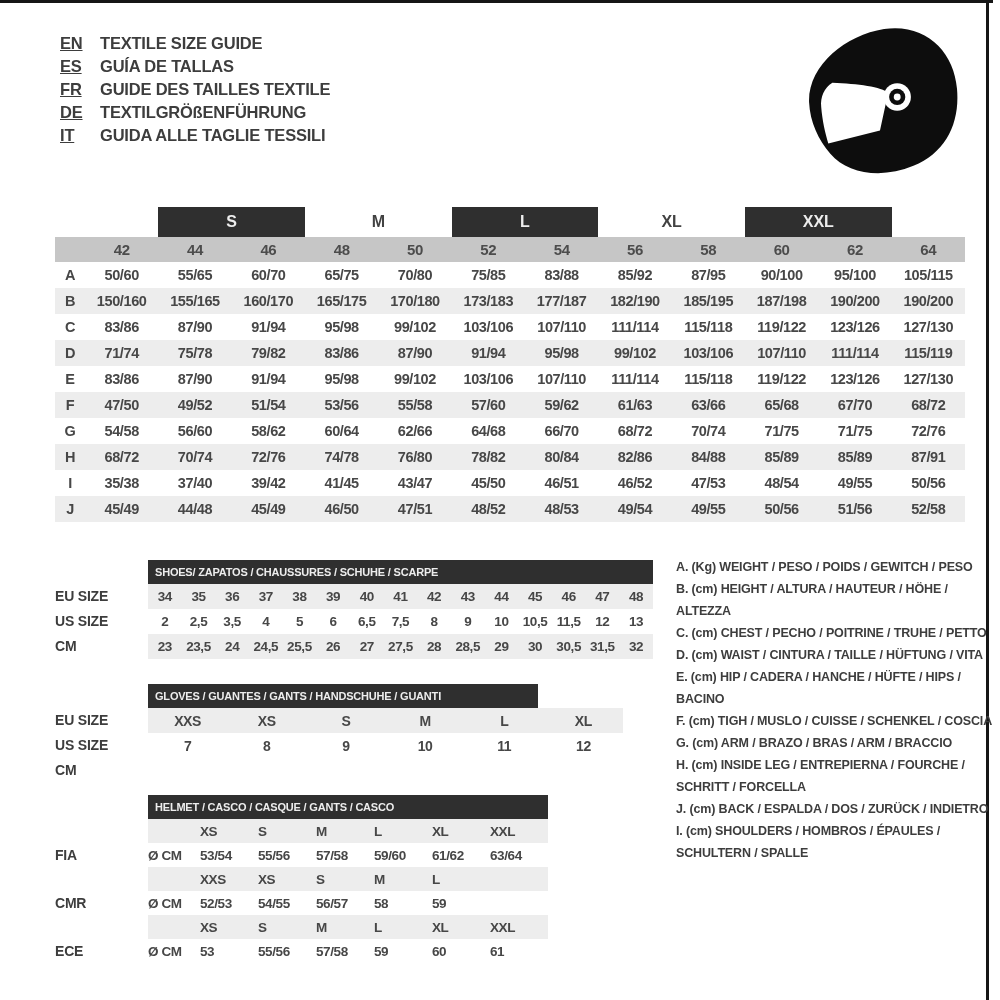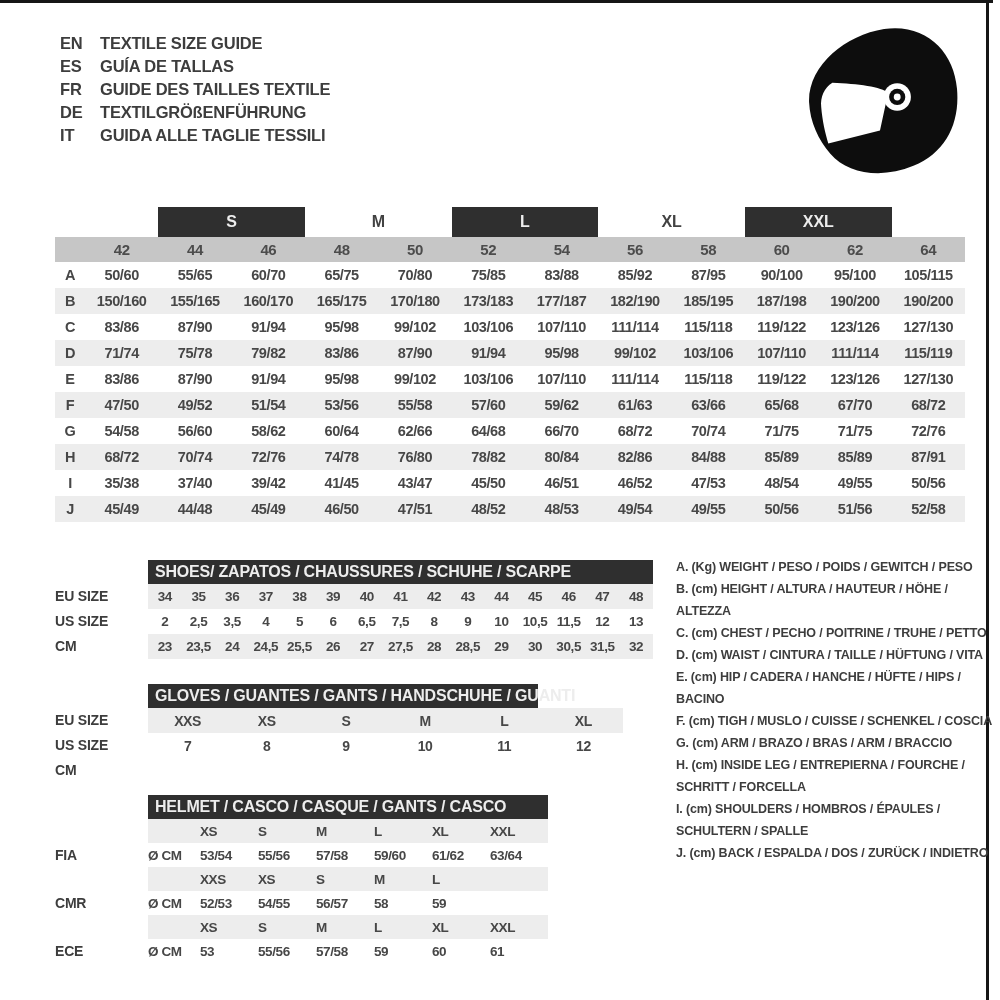--- a/index.html
+++ b/index.html
@@ -4,37 +4,37 @@
 <style>
   html,body{margin:0;padding:0;background:#fff;}
   .page{position:relative;width:1000px;height:1000px;background:#fff;overflow:hidden;
         font-family:"Liberation Sans",sans-serif;font-weight:700;color:#474747;}
   .frame-top{position:absolute;top:0;left:0;width:993px;height:3px;background:#161616;}
   .frame-right{position:absolute;top:0;left:986px;width:3px;height:1000px;background:#161616;}
 
   
   .lang-block{position:absolute;left:60px;top:32px;}
   .lang-row{display:flex;font-size:16.5px;line-height:23px;letter-spacing:-0.2px;color:#3d3d3d;}
-  .lang-code{width:40px;}
+  .lang-code{width:40px;text-decoration:underline;}
 
   .helmet-logo{position:absolute;left:793px;top:24px;width:176px;height:152px;}
 
   
   .main-table{position:absolute;left:55px;top:207px;width:910px;border-collapse:collapse;table-layout:fixed;}
   .main-table td{text-align:center;padding:0;height:26px;font-size:14.5px;letter-spacing:-0.4px;white-space:nowrap;overflow:hidden;}
   .main-table tr.size-bar-row td{height:30px;font-size:16px;letter-spacing:0;}
   .main-table td.bar-dark{background:#2f2f2f;color:#ededed;}
   .main-table td.bar-plain{background:#fff;color:#424242;}
   .main-table tr.band-row td{background:#c6c6c6;color:#4c4c4c;font-size:15px;height:25px;}
   .main-table tr.stripe td{background:#ededed;}
 
   
   .sub-block{position:absolute;}
   .bar-title{background:#2f2f2f;color:#ededed;height:24px;line-height:24px;
-             font-size:16px;letter-spacing:-0.2px;padding-left:7px;white-space:nowrap;}
+             font-size:11px;letter-spacing:-0.2px;padding-left:7px;white-space:nowrap;}
   .sub-table{border-collapse:collapse;table-layout:fixed;}
   .sub-table td{padding:0;height:25px;font-size:13.5px;letter-spacing:-0.4px;text-align:center;white-space:nowrap;overflow:hidden;color:#474747;}
   .sub-table tr.g td{background:#ededed;}
   .sub-table tr.w td{background:#fff;}
   .side-label{position:absolute;left:0;font-size:14px;letter-spacing:-0.2px;line-height:25px;color:#3d3d3d;white-space:nowrap;}
 
   .shoes-block{left:55px;top:560px;}
   .shoes-content{position:absolute;left:93px;top:0;width:505px;}
   .shoes-tbl{width:505px;}
 
@@ -465,16 +465,16 @@
 
   <div class="legend">
       <div class="legend-item">A. (Kg) WEIGHT / PESO / POIDS / GEWITCH / PESO</div>
       <div class="legend-item">B. (cm) HEIGHT / ALTURA / HAUTEUR / HÖHE / ALTEZZA</div>
       <div class="legend-item">C. (cm) CHEST / PECHO / POITRINE / TRUHE / PETTO</div>
       <div class="legend-item">D. (cm) WAIST / CINTURA / TAILLE / HÜFTUNG / VITA</div>
       <div class="legend-item">E. (cm) HIP / CADERA / HANCHE / HÜFTE / HIPS / BACINO</div>
       <div class="legend-item">F. (cm) TIGH / MUSLO / CUISSE / SCHENKEL / COSCIA</div>
       <div class="legend-item">G. (cm) ARM / BRAZO / BRAS / ARM / BRACCIO</div>
       <div class="legend-item">H. (cm) INSIDE LEG / ENTREPIERNA / FOURCHE / SCHRITT / FORCELLA</div>
+      <div class="legend-item">J. (cm) BACK / ESPALDA / DOS / ZURÜCK / INDIETRO</div>
       <div class="legend-item">I. (cm) SHOULDERS / HOMBROS / ÉPAULES / SCHULTERN / SPALLE</div>
-      <div class="legend-item">J. (cm) BACK / ESPALDA / DOS / ZURÜCK / INDIETRO</div>
     </div>
 </div>
 
 </body></html>

